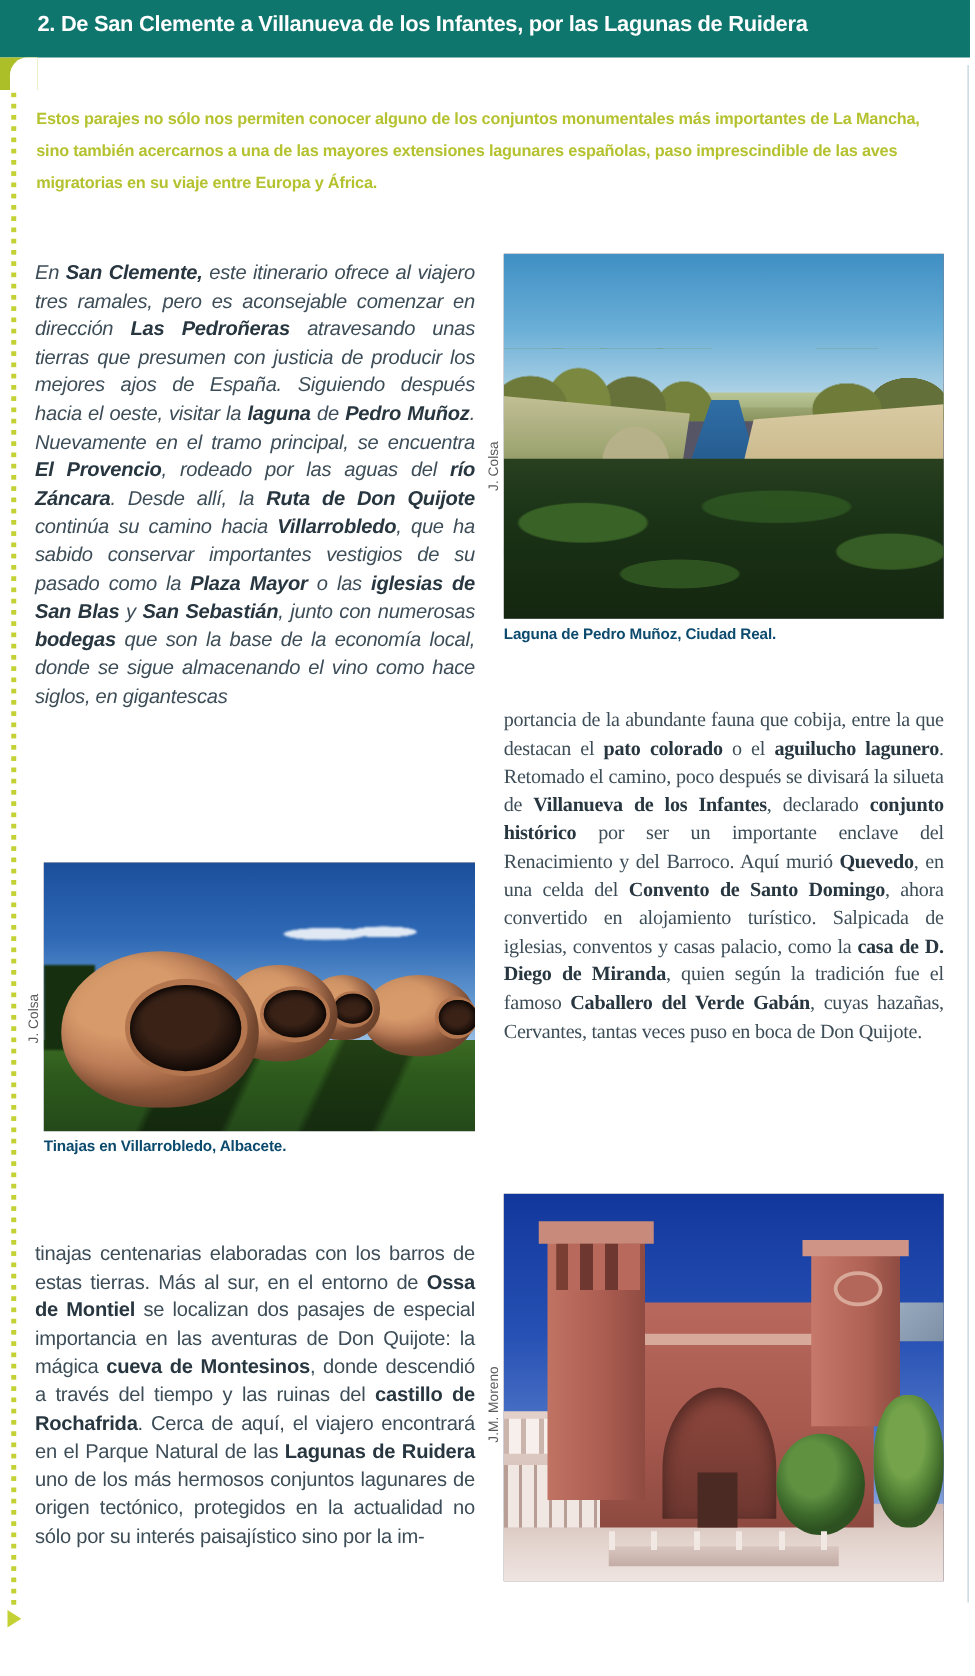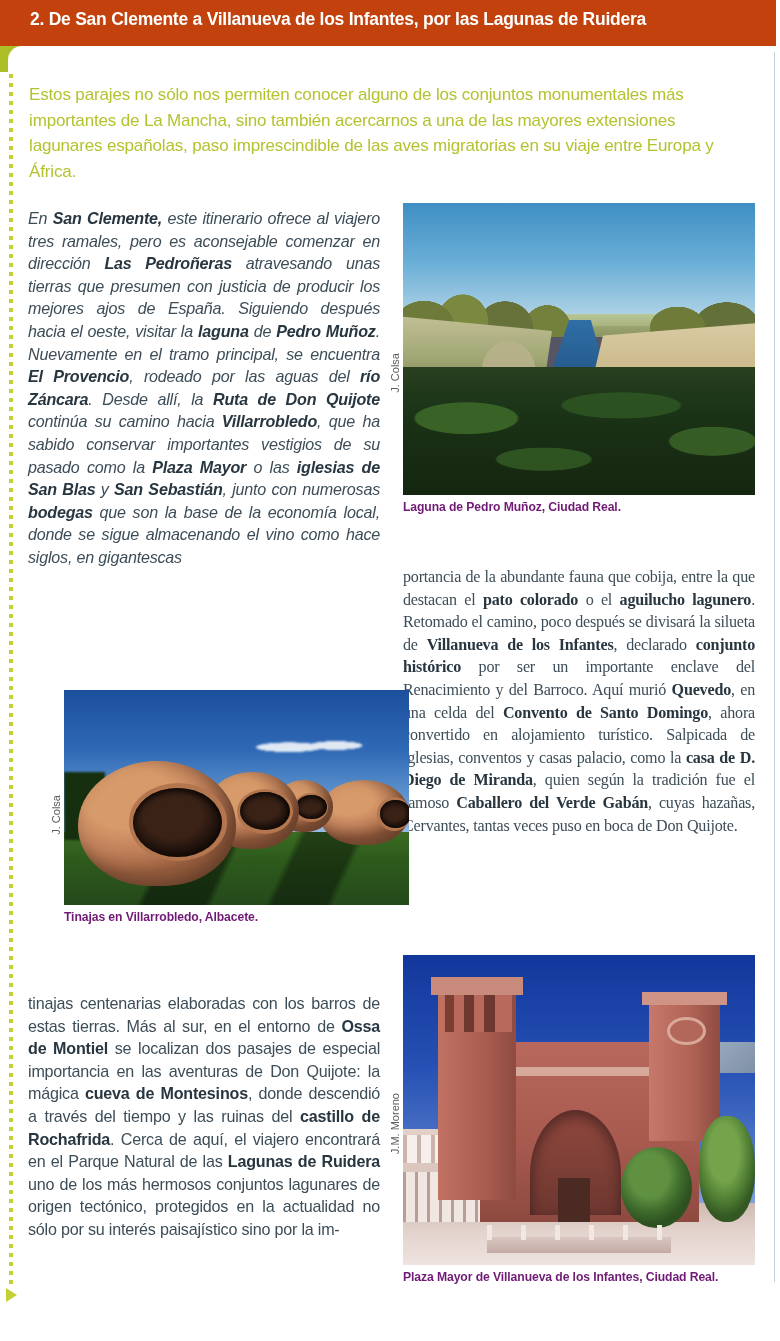--- a/index.html
+++ b/index.html
@@ -7,21 +7,21 @@
   body {
     background:#ffffff;
     font-family:"Liberation Sans", sans-serif;
     position:relative;
     overflow:hidden;
   }
 
   
   #title-band{
     position:absolute; left:0; top:0; width:776px; height:46px;
-    background:#c2410c;
+    background:#0f766e;
   }
   #title-band .title-text{
     position:absolute; left:30px; top:9px;
     font-size:17.5px; font-weight:bold; color:#ffffff;
     letter-spacing:-0.25px; white-space:nowrap;
   }
   
   #band-notch{
     position:absolute; left:0; top:46px; width:30px; height:26px;
     background:#adbf28;
@@ -46,55 +46,55 @@
 
   
   #right-rule{
     position:absolute; left:774px; top:52px; width:1px; height:1230px;
     background:#bfd3dc;
   }
 
   
   #intro{
     position:absolute; left:29px; top:82px; width:712px;
-    font-size:17px; line-height:25.6px; color:#b5c22f; font-weight:400;
+    font-size:13px; line-height:25.6px; color:#b5c22f; font-weight:700;
     letter-spacing:-0.15px;
   }
 
   .body-text{
     font-size:16.1px; line-height:22.6px; color:#3d4d57;
     text-align:justify; letter-spacing:-0.2px;
     font-family:"Liberation Sans", sans-serif;
   }
   .body-text b{ color:#283640; font-weight:bold; }
 
   #para-left-1 { position:absolute; left:28px;  top:207px; width:352px;font-style:italic; }
   #para-right-1{ position:absolute; left:403px; top:566px; width:352px;font-family:Liberation Serif, serif; }
   #para-left-2 { position:absolute; left:28px;  top:992px; width:352px; }
 
   
   .figure{ position:absolute; }
   .photo{ position:relative; overflow:hidden; background:#556; }
   .caption{
-    font-size:12.2px; line-height:15px; color:#701a75; font-weight:600;
+    font-size:12.2px; line-height:15px; color:#0c4a6e; font-weight:600;
     letter-spacing:-0.1px; margin-top:5px;
   }
   .credit{
     position:absolute; font-size:11px; color:#5a5a5a; font-weight:500;
     writing-mode:vertical-rl; transform:rotate(180deg);
     letter-spacing:0px; white-space:nowrap;
   }
 
   
   #fig-laguna{ left:403px; top:203px; width:352px; }
   #fig-laguna .photo{ width:352px; height:292px; }
   #fig-laguna .credit{ left:-14px; top:150px; }
 
   
-  #fig-tinajas{ left:35px; top:690px; width:391px;margin-left:29px; }
+  #fig-tinajas{ left:35px; top:690px; width:391px; }
   #fig-tinajas .photo{ width:345px; height:215px; }
   #fig-tinajas .credit{ left:-14px; top:105px; }
 
   
   #fig-plaza{ left:403px; top:955px; width:352px; }
   #fig-plaza .photo{ width:352px; height:310px; }
   #fig-plaza .credit{ left:-14px; top:138px; }
 
   
   
@@ -294,14 +294,13 @@
     <div class="plz-tower-l-top"></div>
     <div class="plz-belfry"></div>
     <div class="plz-arch"></div>
     <div class="plz-door"></div>
     <div class="plz-tree1"></div>
     <div class="plz-tree2"></div>
     <div class="plz-steps"></div>
     <div class="plz-posts"></div>
   </div>
   <div class="credit">J.M. Moreno</div>
-  <figcaption class="caption">Plaza Mayor de Villanueva de los Infantes, Ciudad Real.</figcaption>
 </figure>
 
 </body></html>

